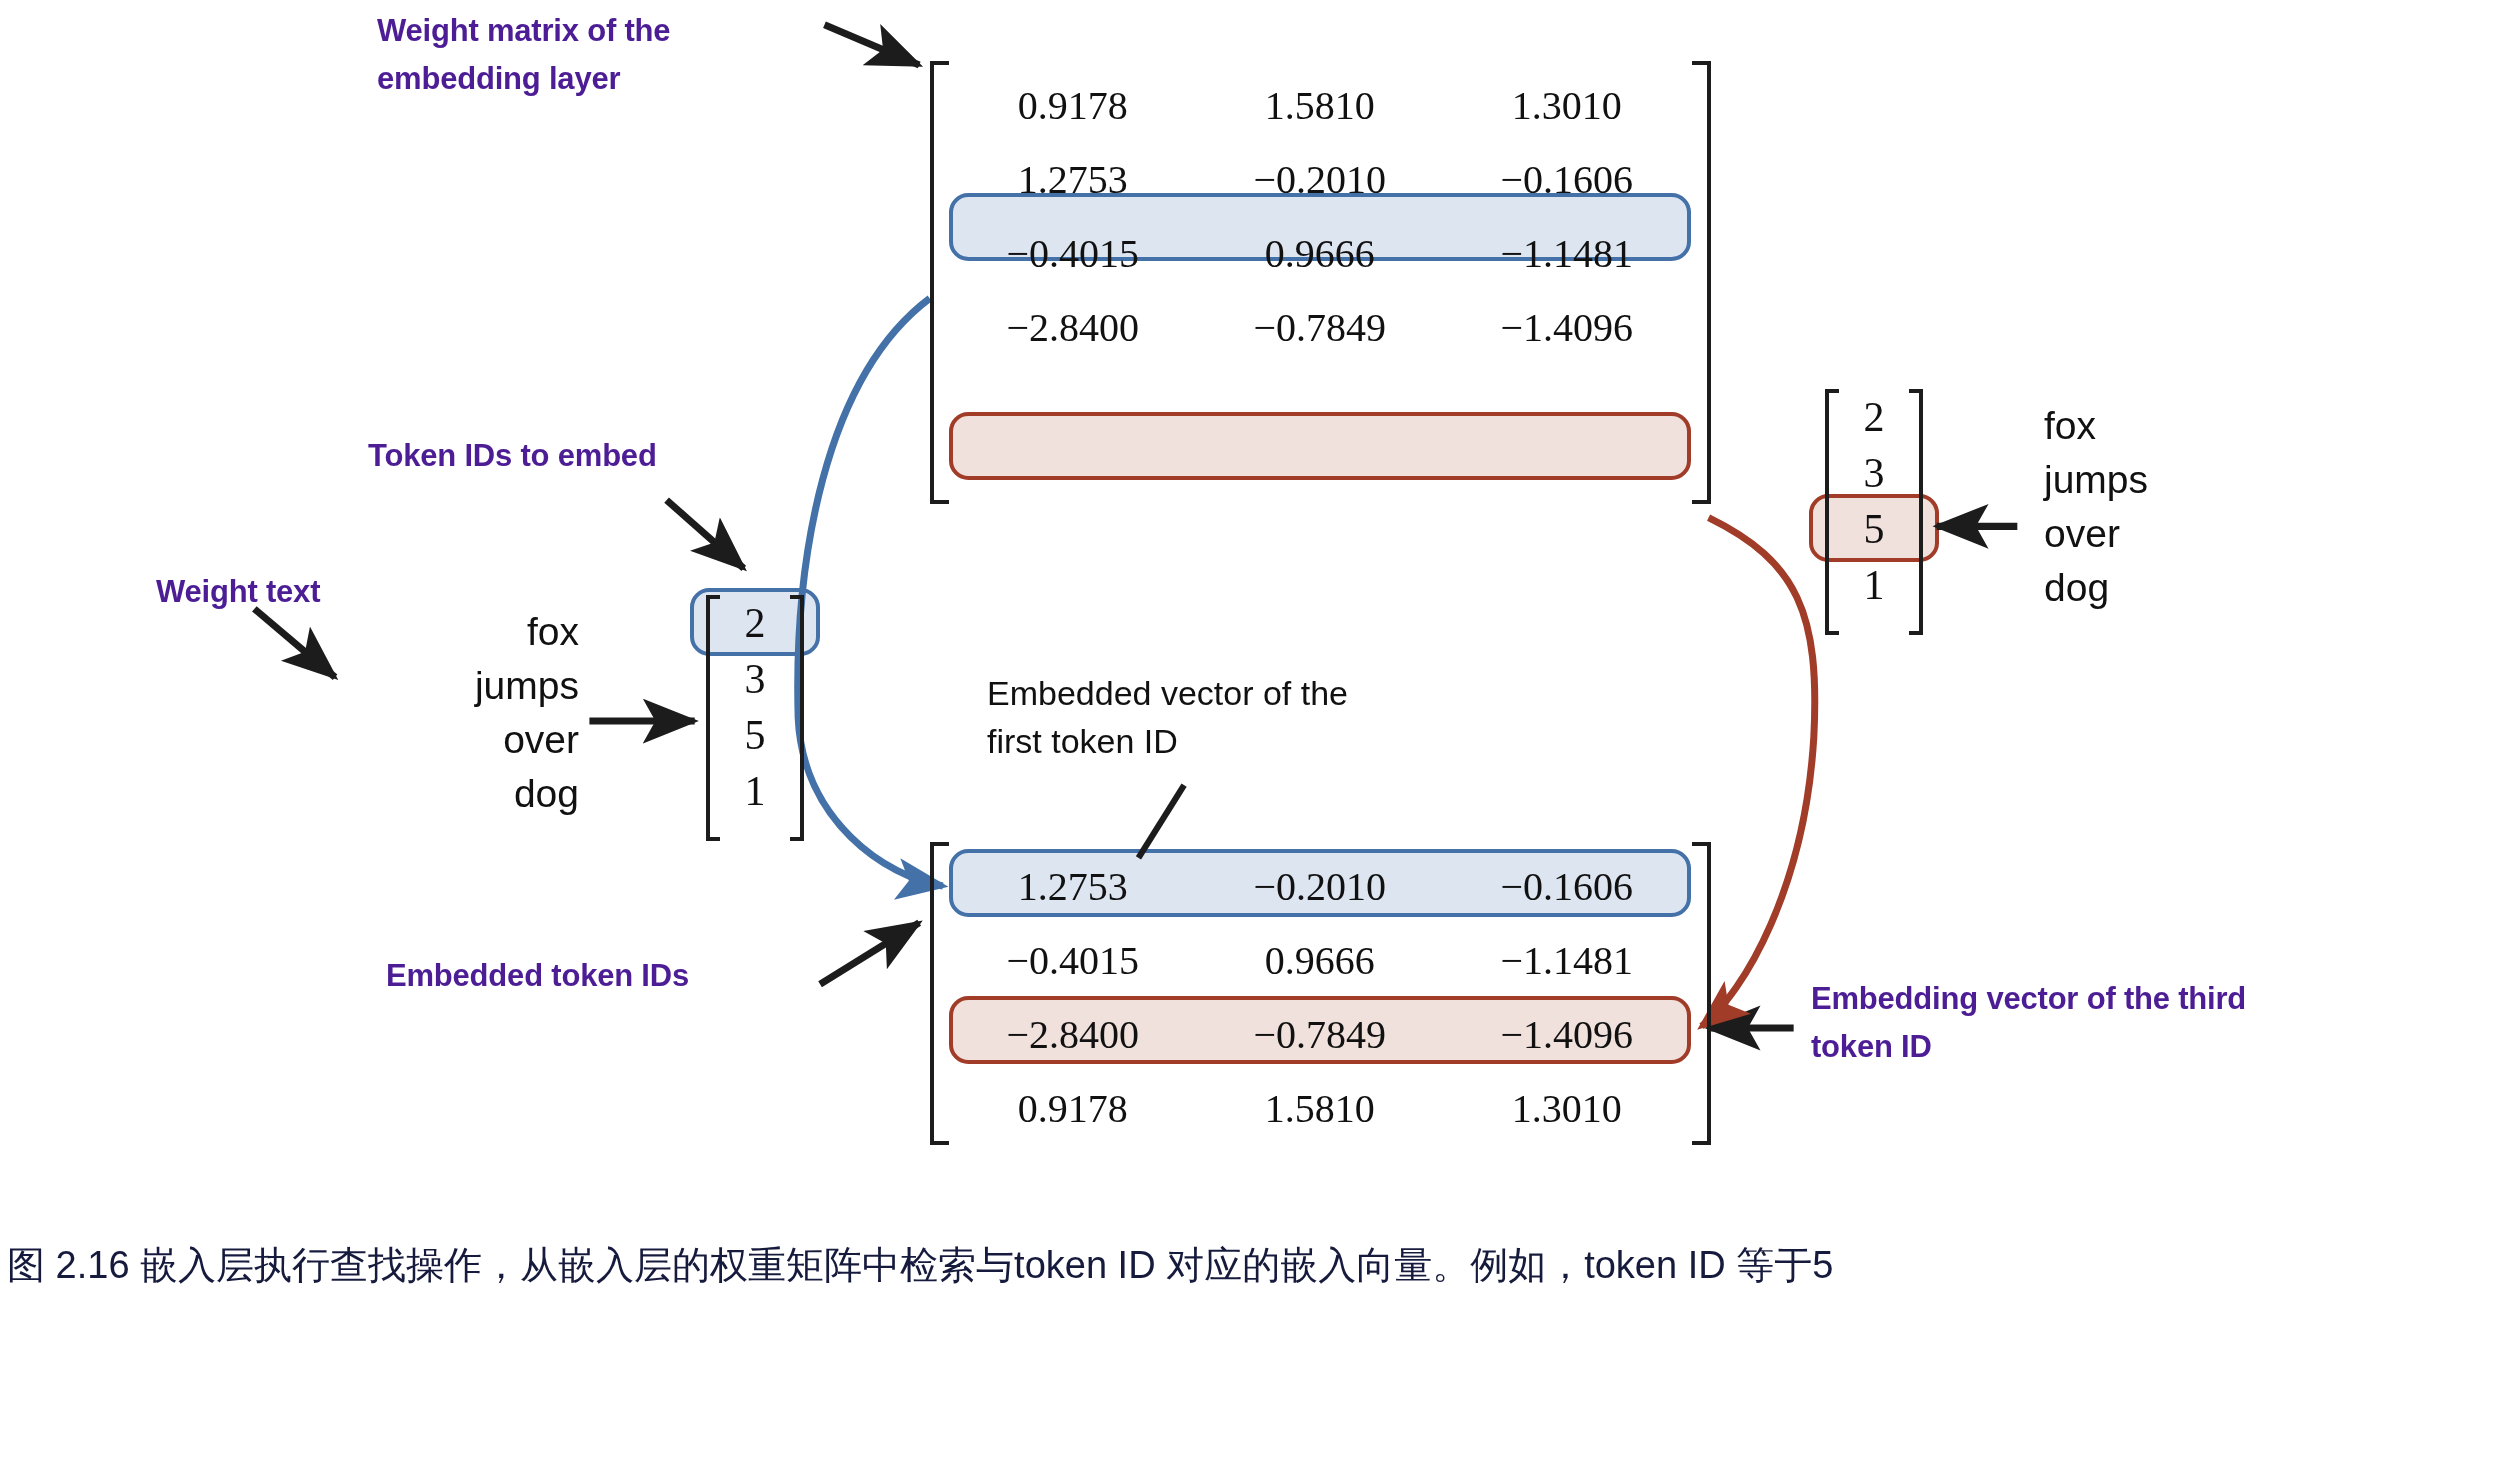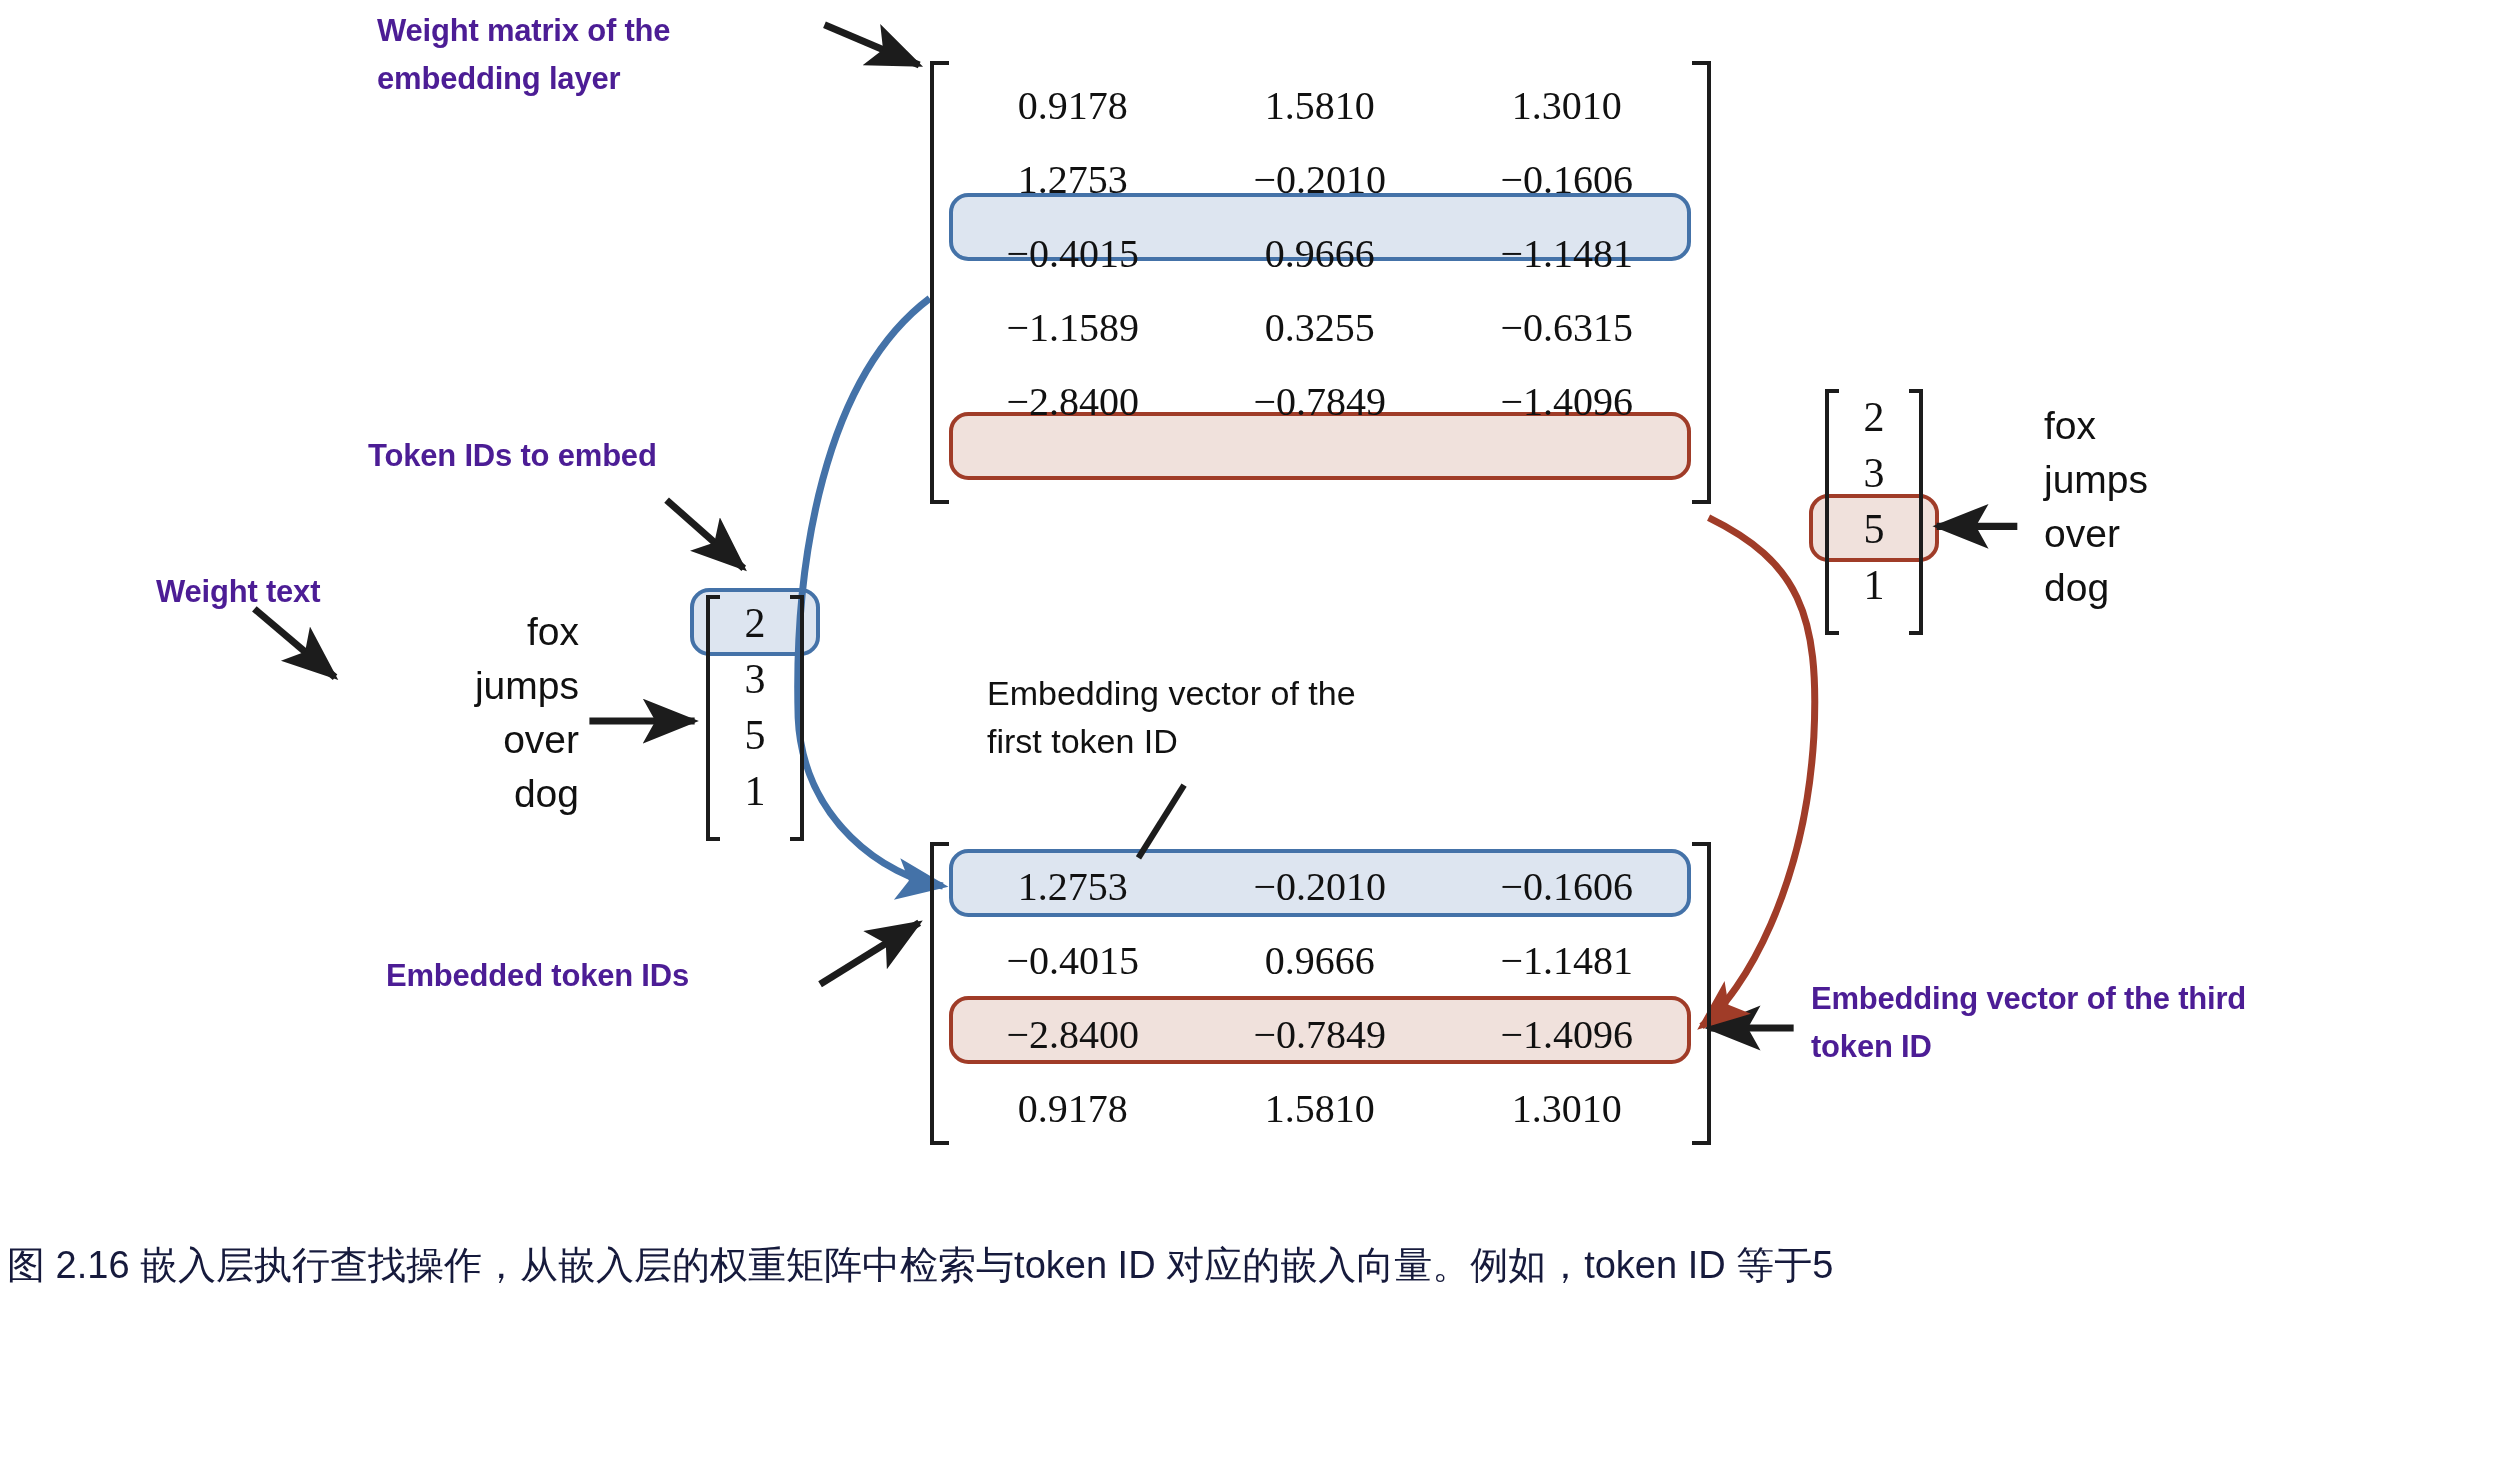--- a/index.html
+++ b/index.html
@@ -131,21 +131,21 @@
 
 <div class="callout abs" style="left:377px; top:7px; width:456px; text-align:left;">Weight matrix of the
 embedding layer</div>
 
 <div class="callout abs" style="left:368px; top:432px; width:456px;">Token IDs to embed</div>
 
 <div class="callout abs" style="left:156px; top:568px; width:289px;">Weight text</div>
 
 <div class="callout abs" style="left:386px; top:952px; width:456px;">Embedded token IDs</div>
 
-<div class="plain-label abs" style="left:987px; top:669px; width:579px;">Embedding vector of the
+<div class="plain-label abs" style="left:987px; top:669px; width:579px;">Embedded vector of the
 first token ID</div>
 
 <div class="callout abs" style="left:1811px; top:975px; width:614px;">Embedding vector of the third
 token ID</div>
 
 <div class="wordcol right-align abs" style="left:386px; top:605px; width:193px;">
   <div>fox</div>
   <div>jumps</div>
   <div>over</div>
   <div>dog</div>
@@ -193,25 +193,20 @@
     </div>
     <div class="mrow" style="height:74px;">
       <div class="mcell" style="width:247px;">1.2753</div>
       <div class="mcell" style="width:247px;">−0.2010</div>
       <div class="mcell" style="width:247px;">−0.1606</div>
     </div>
     <div class="mrow" style="height:74px;">
       <div class="mcell" style="width:247px;">−0.4015</div>
       <div class="mcell" style="width:247px;">0.9666</div>
       <div class="mcell" style="width:247px;">−1.1481</div>
-    </div>
-    <div class="mrow" style="height:74px;">
-      <div class="mcell" style="width:247px;">−1.1589</div>
-      <div class="mcell" style="width:247px;">0.3255</div>
-      <div class="mcell" style="width:247px;">−0.6315</div>
     </div>
     <div class="mrow" style="height:74px;">
       <div class="mcell" style="width:247px;">−2.8400</div>
       <div class="mcell" style="width:247px;">−0.7849</div>
       <div class="mcell" style="width:247px;">−1.4096</div>
     </div>
   </div>
 </div>
 
 <div class="matrix" style="left:930px; top:842px; width:781px; height:303px;">

